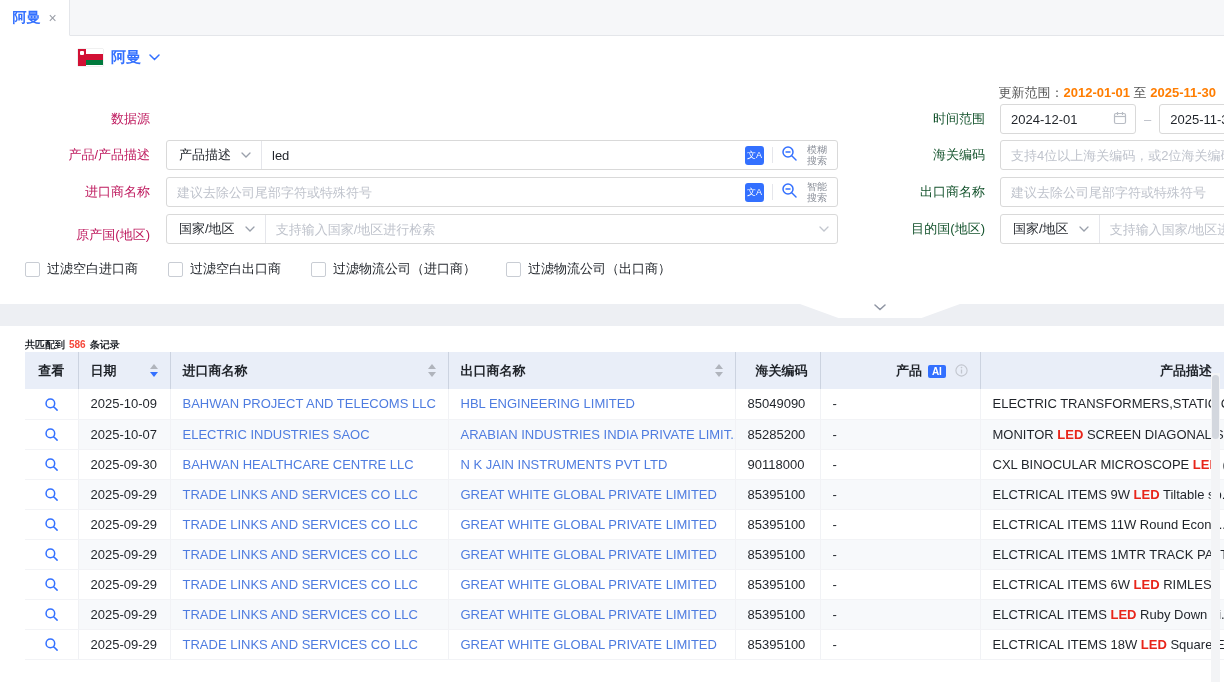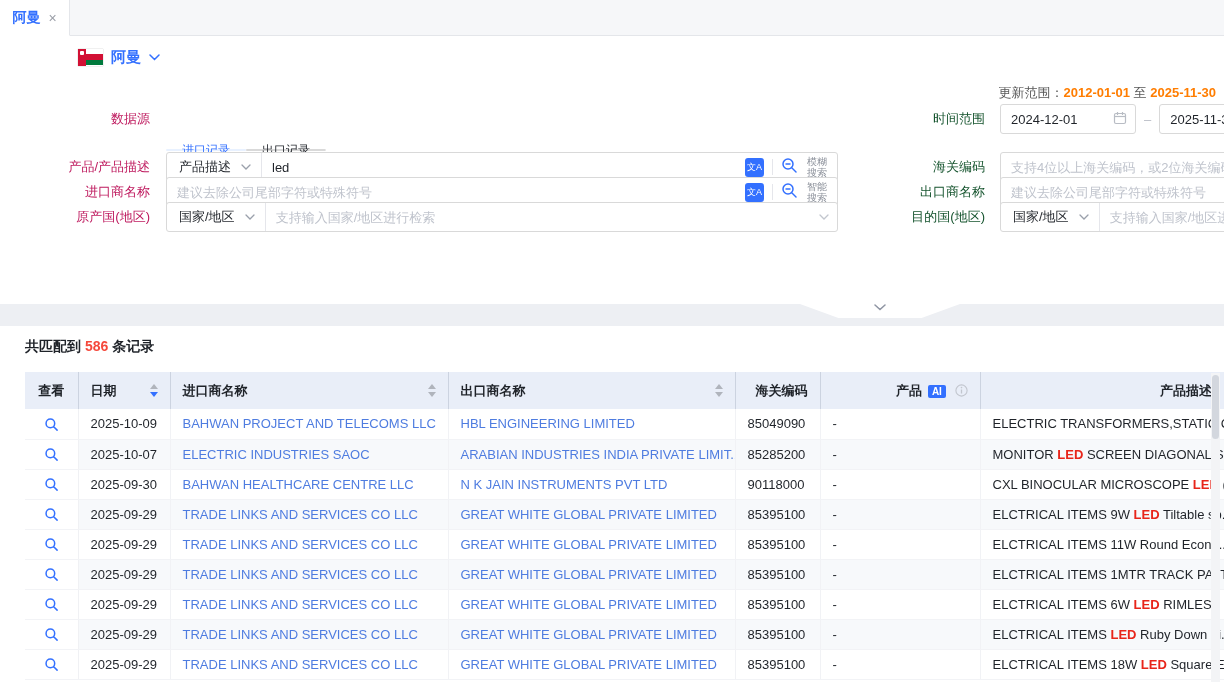--- a/index.html
+++ b/index.html
@@ -59,24 +59,24 @@
   .cb-item { display:flex; align-items:center; gap:7px; cursor:pointer; }
   .cb-box { width:15px; height:15px; border:1px solid #c9cdd4; border-radius:2px; background:#fff; flex:none; }
   .cb-label { color:#1f2329; }
 
   .collapse-tab { position:absolute; left:800px; bottom:-14px; width:160px; height:14px; background:#fff; clip-path:polygon(0 0,100% 0,76% 100%,24% 100%); display:flex; align-items:flex-start; justify-content:center; cursor:pointer; z-index:3; }
 
   .gray-band { height:22px; background:#edeff3; }
 
   
   .results { background:#fff; padding:12px 0 0 25px; }
-  .count-line { font-weight:bold; font-size:14px; color:#1f2329; }
+  .count-line { font-weight:bold; font-size:10px; color:#1f2329; }
   .count-num { color:#f5483b; padding:0 4px; }
 
-  table.grid { border-collapse:collapse; table-layout:fixed; width:1199px; margin-top:16px; }
+  table.grid { border-collapse:collapse; table-layout:fixed; width:1199px; }
   table.grid col.c0{width:53px} col.c1{width:92px} col.c2{width:278px} col.c3{width:287px} col.c4{width:85px} col.c5{width:160px}
   thead th { background:#e9eef8; height:37px; font-size:13px; font-weight:bold; color:#1f2329; text-align:right; padding:0 12px; border-left:1px solid #ccd3e0; position:relative; }
   thead th:first-child { border-left:none; text-align:center; padding:0; }
   thead th .thwrap { display:flex; align-items:center; justify-content:space-between; }
   tbody td { height:30px; font-size:13px; padding:0 12px; border-left:1px solid #f1f2f5; border-bottom:1px solid #f2f3f6; white-space:nowrap; overflow:hidden; text-overflow:clip; }
   tbody td:first-child { border-left:none; }
   tr.alt td { background:#f7f9fb; }
   td.c-view { text-align:center; padding:0; background:#fff !important; border-right:1px solid #f0f1f4; }
   .view-btn { display:inline-flex; cursor:pointer; vertical-align:middle; }
   .link { color:#4e7ce0; cursor:pointer; }
@@ -146,21 +146,21 @@
             </span>
           </div>
           <span class="date-dash">–</span>
           <div class="datebox cut">
             <span>2025-11-30</span>
           </div>
         </div>
       </div>
     </div>
 
-    <div class="frow" style="top:74px;">
+    <div class="frow" style="top:62px;">
       <span class="flabel">产品/产品描述</span>
       <div class="inputbox grow-left">
         <div class="inner-select">
           <span>产品描述</span>
           <span class="sel-caret">
             <svg width="10" height="6" viewBox="0 0 10 6">
                 <path d="M1 1 L5 5 L9 1" stroke="#9aa0ab" stroke-width="1.3" fill="none" stroke-linecap="round"></path>
               </svg>
           </span>
         </div>
@@ -208,21 +208,21 @@
         </div>
       </div>
       <div class="rgroup">
         <span class="rlabel">出口商名称</span>
         <div class="inputbox right-input">
           <input class="txt" placeholder="建议去除公司尾部字符或特殊符号" style="">
         </div>
       </div>
     </div>
 
-    <div class="frow" style="top:124px;">
+    <div class="frow" style="top:136px;align-items:flex-end;">
       <span class="flabel">原产国(地区)</span>
       <div class="inputbox grow-left">
         <div class="inner-select">
           <span>国家/地区</span>
           <span class="sel-caret">
             <svg width="10" height="6" viewBox="0 0 10 6">
                 <path d="M1 1 L5 5 L9 1" stroke="#9aa0ab" stroke-width="1.3" fill="none" stroke-linecap="round"></path>
               </svg>
           </span>
         </div>
@@ -244,20 +244,38 @@
               <svg width="10" height="6" viewBox="0 0 10 6">
                   <path d="M1 1 L5 5 L9 1" stroke="#9aa0ab" stroke-width="1.3" fill="none" stroke-linecap="round"></path>
                 </svg>
             </span>
           </div>
           <input class="txt" placeholder="支持输入国家/地区进行" style="">
         </div>
       </div>
     </div>
 
+    <div class="checkbox-row">
+        <label class="cb-item">
+          <span class="cb-box"></span>
+          <span class="cb-label">过滤空白进口商</span>
+        </label>
+        <label class="cb-item">
+          <span class="cb-box"></span>
+          <span class="cb-label">过滤空白出口商</span>
+        </label>
+        <label class="cb-item">
+          <span class="cb-box"></span>
+          <span class="cb-label">过滤物流公司（进口商）</span>
+        </label>
+        <label class="cb-item">
+          <span class="cb-box"></span>
+          <span class="cb-label">过滤物流公司（出口商）</span>
+        </label>
+      </div>
 
     <div class="collapse-tab">
       <svg width="12" height="7" viewBox="0 0 12 7">
           <path d="M1 1 L6 5.5 L11 1" stroke="#8f95a3" stroke-width="1.5" fill="none" stroke-linecap="round"></path>
         </svg>
     </div>
   </div>
 
   <div class="gray-band"></div>
 

